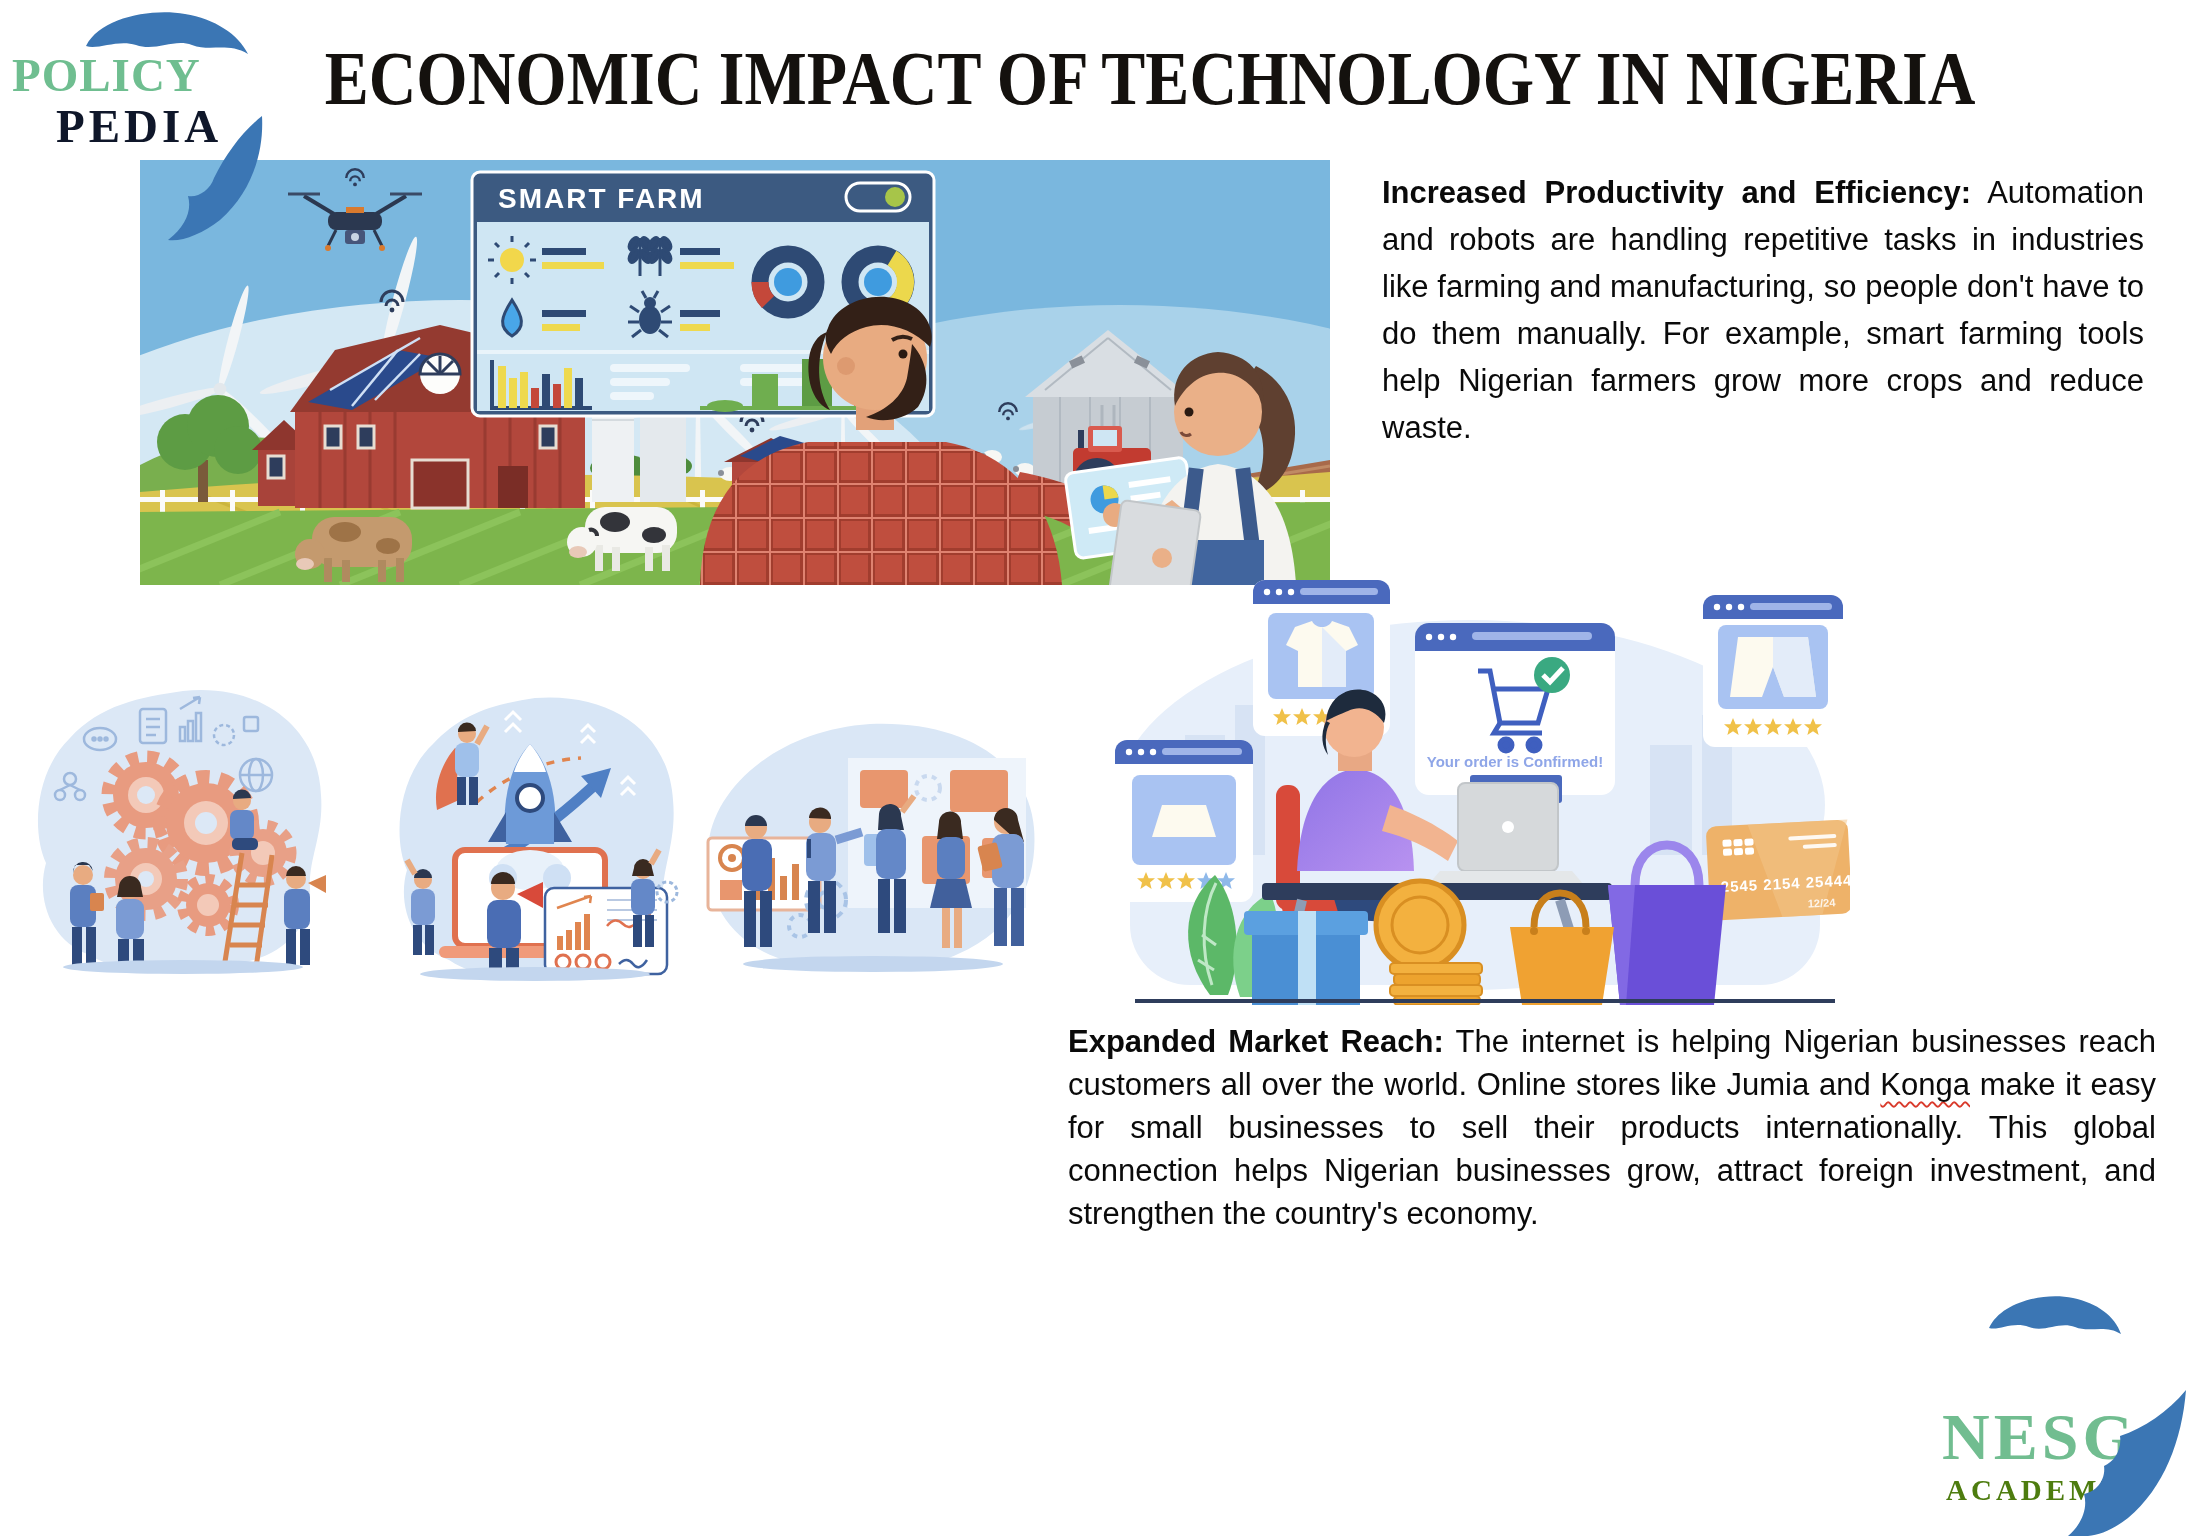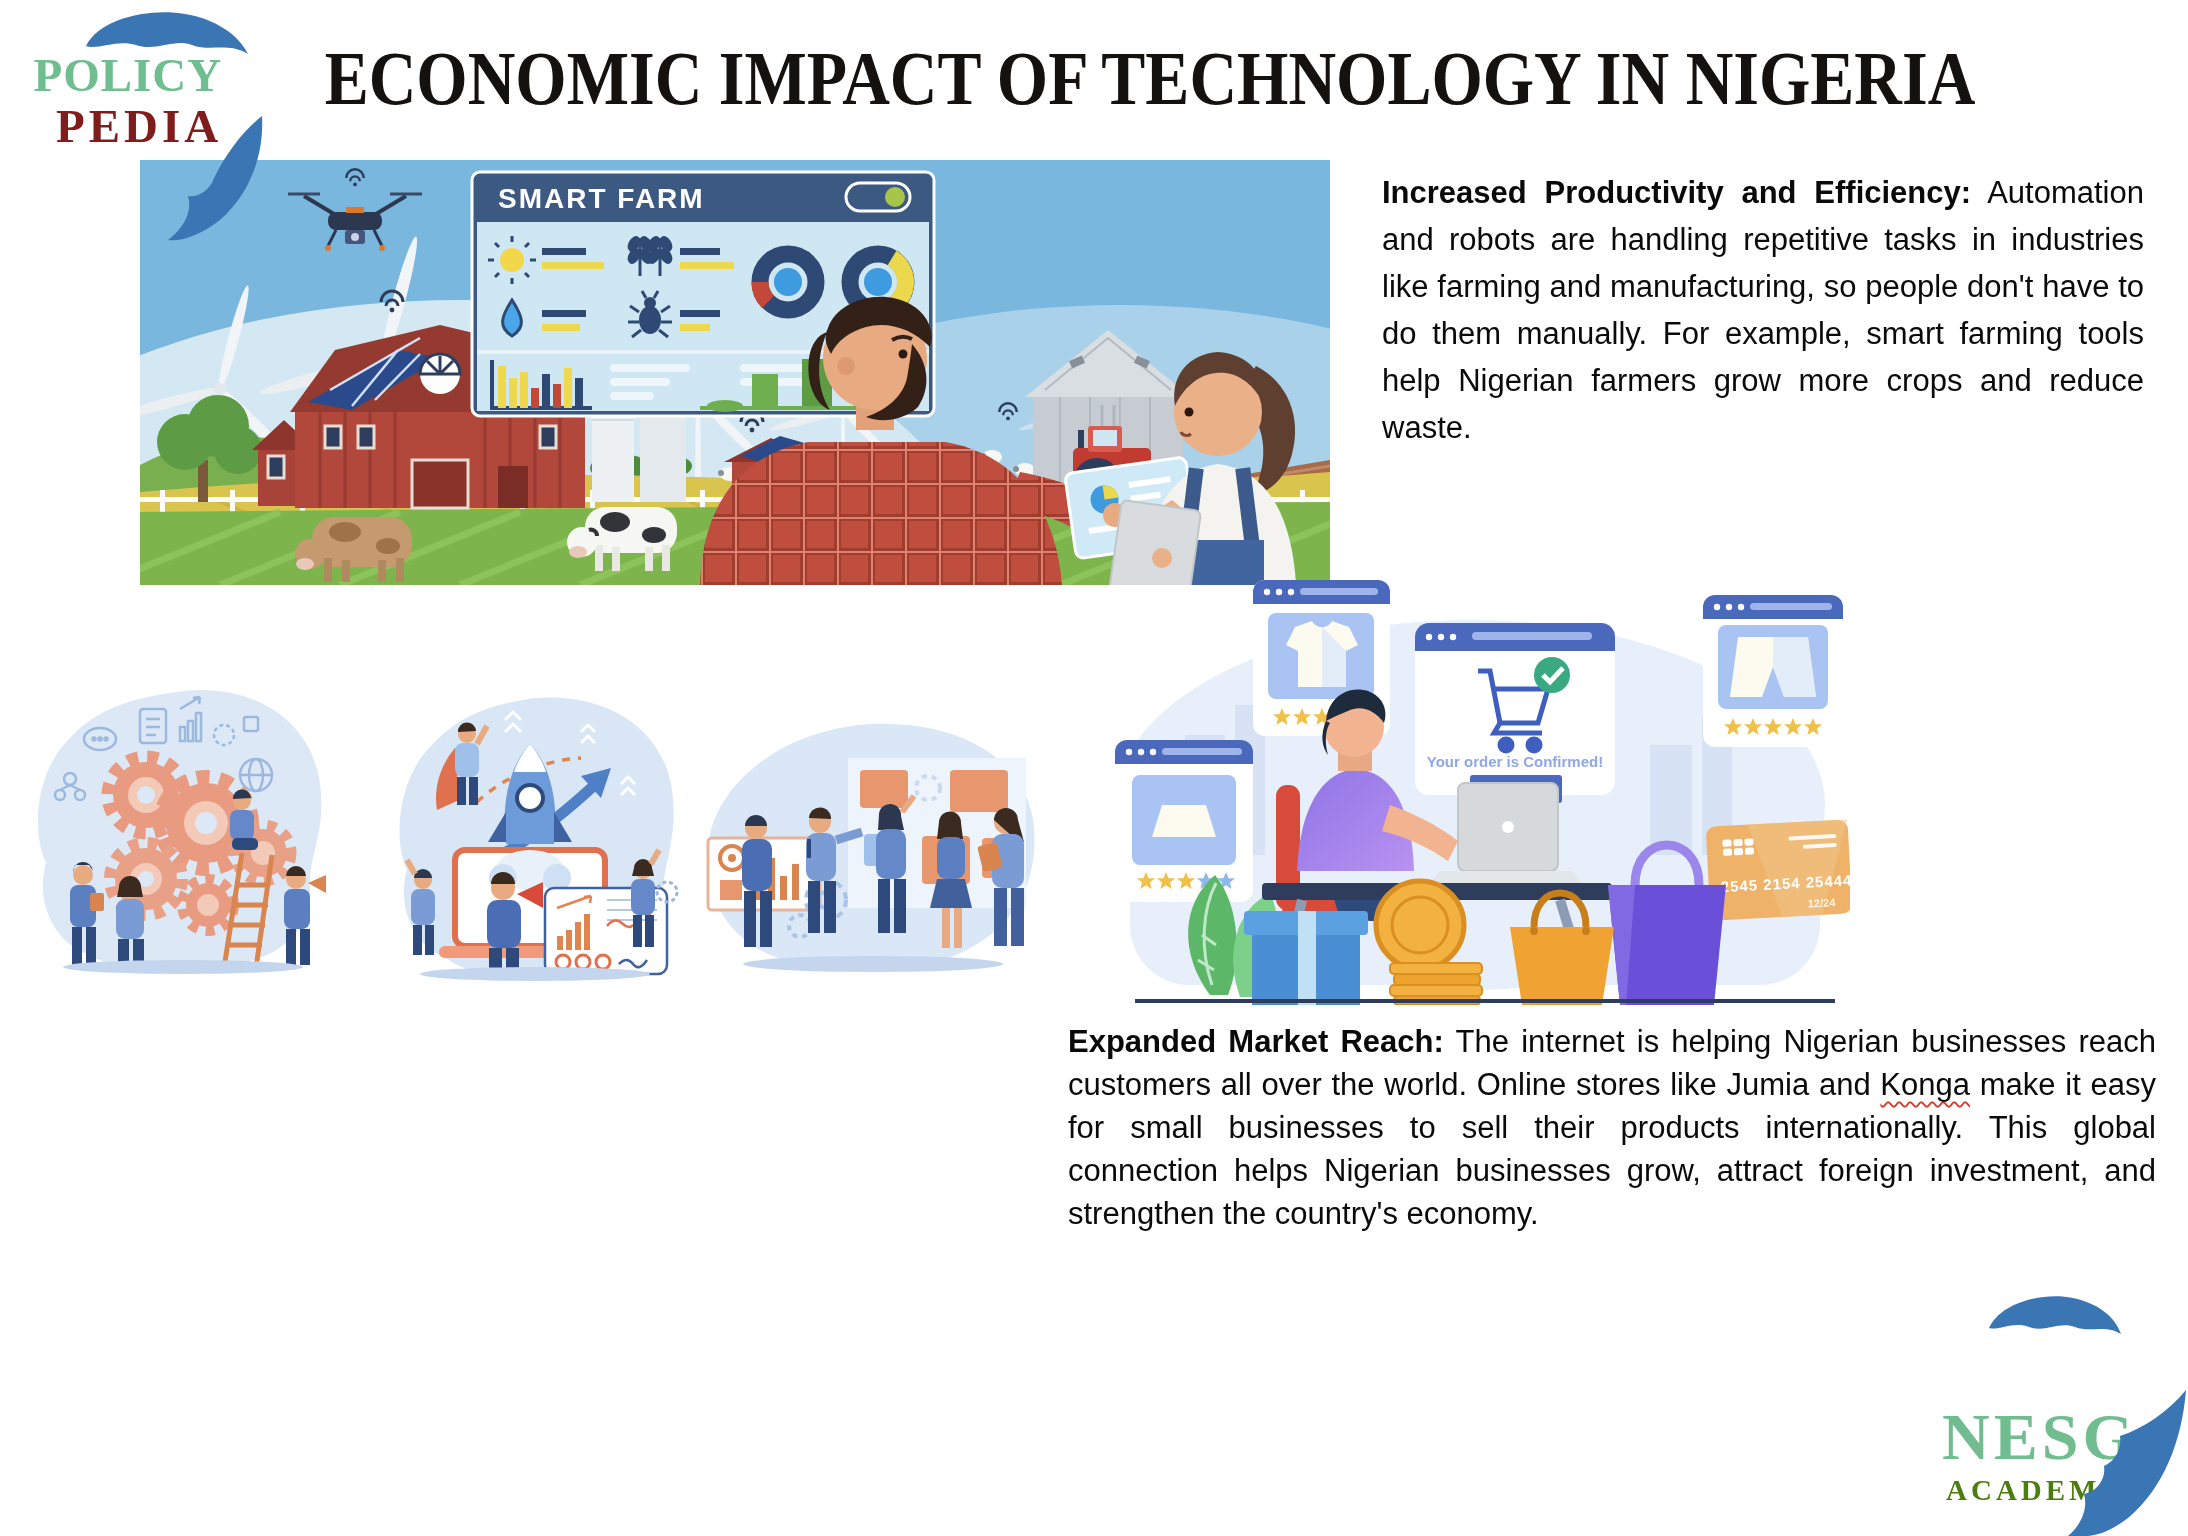--- a/index.html
+++ b/index.html
@@ -3,23 +3,23 @@
 <meta charset="utf-8">
 <style>
   html,body{margin:0;padding:0;background:#fff;}
   .canvas{position:relative;width:2188px;height:1536px;background:#ffffff;overflow:hidden;
           font-family:"Liberation Sans", sans-serif;color:#0b0b0b;}
   svg{display:block;}
   
   .page-title{position:absolute;left:300px;top:36px;width:1700px;text-align:center;
       font-family:"Liberation Serif", serif;font-weight:bold;font-size:66px;letter-spacing:0px;
       color:#14110e;transform:scaleY(1.14);transform-origin:top;white-space:nowrap;}
-  .logo{position:absolute;left:12px;top:52px;line-height:1;text-align:right;}
+  .logo{position:absolute;left:12px;top:52px;line-height:1;}
   .logo .l1{font-family:"Liberation Serif",serif;font-weight:bold;font-size:47px;color:#6fbe90;letter-spacing:1px;}
-  .logo .l2{font-family:"Liberation Serif",serif;font-weight:bold;font-size:47px;color:#7f1d1d;letter-spacing:4px;margin-left:44px;margin-top:4px;}
+  .logo .l2{font-family:"Liberation Serif",serif;font-weight:bold;font-size:47px;color:#0f172a;letter-spacing:4px;margin-left:44px;margin-top:4px;}
   .swoosh{position:absolute;}
   
   .textblock{position:absolute;text-align:justify;color:#0a0a0a;}
   .textblock .hd{font-weight:bold;}
   #tb-productivity{left:1382px;top:138px;width:762px;font-size:31px;line-height:47px;}
   #tb-innovation{left:48px;top:998px;width:970px;font-size:33px;line-height:47px;}
   #tb-market{left:1068px;top:984px;width:1088px;font-size:31px;line-height:43px;margin-top:36px;}
   .konga{text-decoration:underline wavy #d93a2b 2px;text-underline-offset:6px;}
   
   .nesg{position:absolute;left:1942px;top:1372px;line-height:1;text-align:left;}

